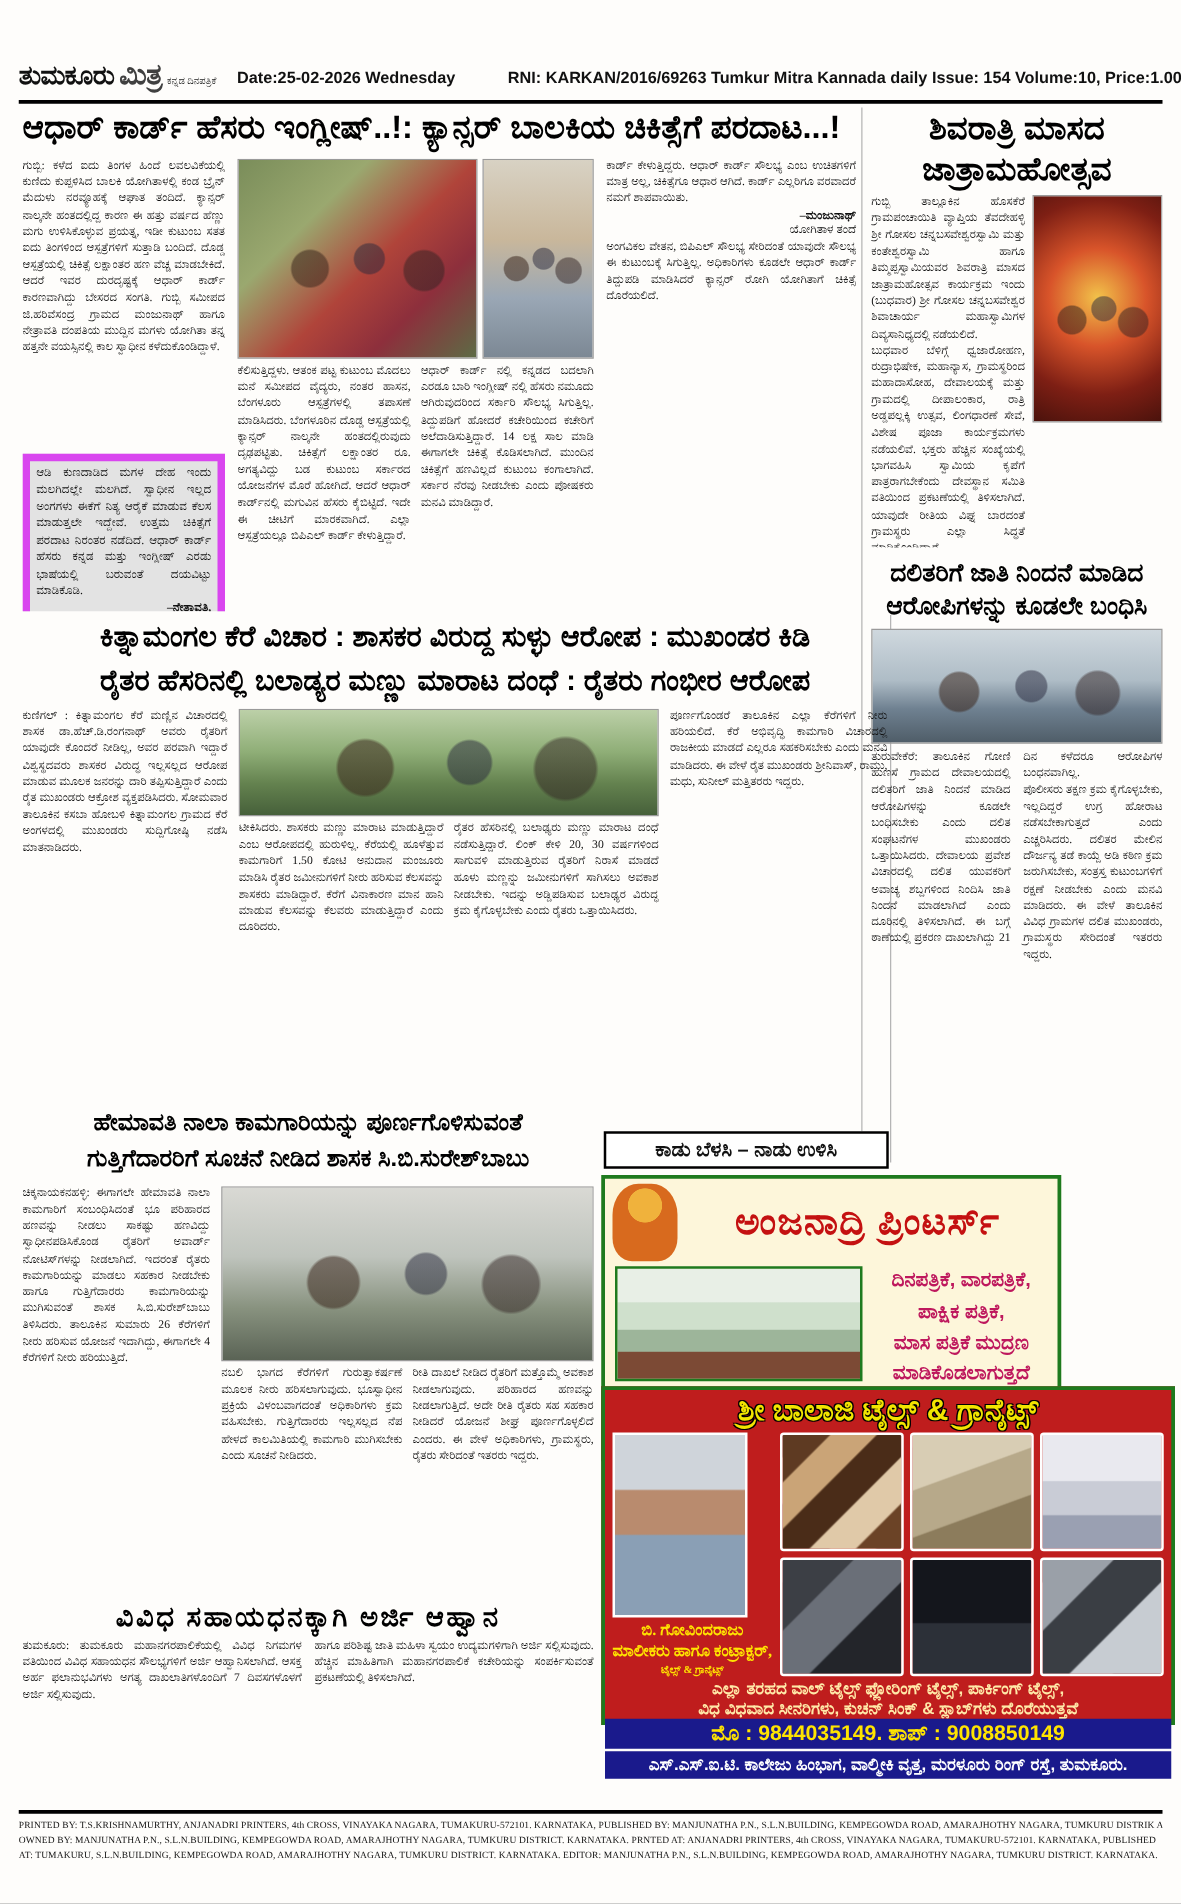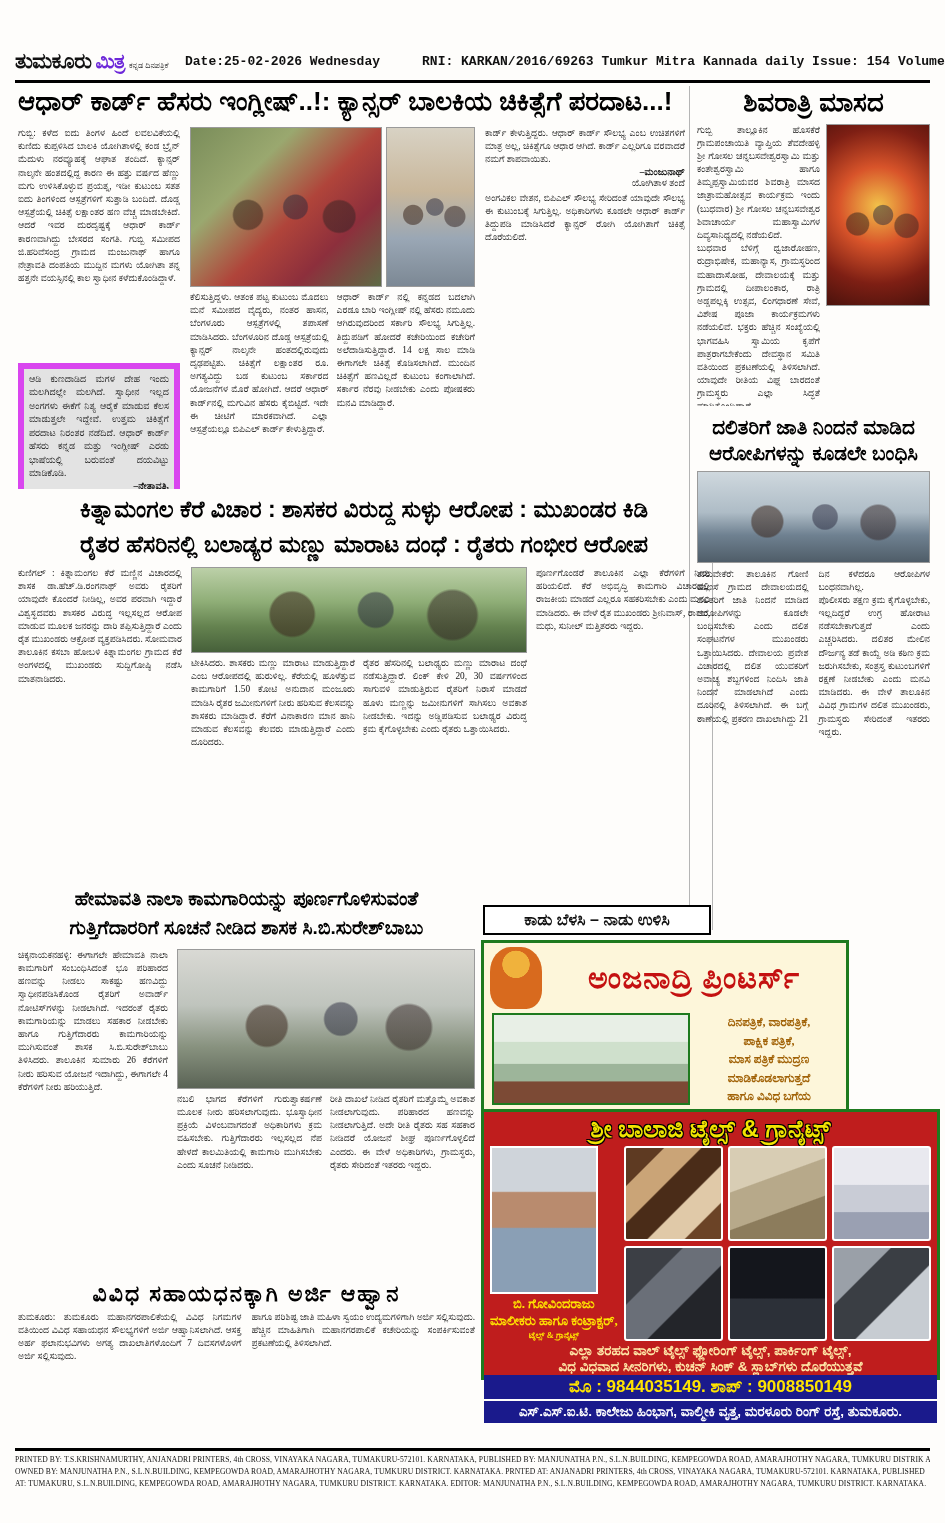--- a/index.html
+++ b/index.html
@@ -6,23 +6,23 @@
   html,body { background:#888; }
   #page {
     position:relative; width:945px; height:1523px; margin:0 auto;
     background:#fefdfb; color:#111; overflow:hidden;
     font-family:"Liberation Serif", serif;
   }
   .abs { position:absolute; }
   
   .masthead { top:44px; left:15px; width:915px; height:34px; display:flex; align-items:center; gap:14px; }
   .logo-black { font-family:"Liberation Sans",sans-serif; font-weight:bold; font-size:21px; letter-spacing:-0.5px; }
-  .logo-red   { font-family:Liberation Serif, serif; font-weight:bold; font-size:20px; color:#6d28d9; letter-spacing:-0.5px; }
+  .logo-red   { font-family:Liberation Mono, monospace; font-weight:bold; font-size:23px; color:#404040; letter-spacing:-0.5px; }
   .logo-tag   { font-size:8px; width:42px; line-height:1.1; color:#222; }
-  .mast-info  { font-family:Liberation Mono, monospace; font-weight:bold; font-size:13px; white-space:nowrap; }
+  .mast-info  { font-family:Liberation Sans, sans-serif; font-weight:bold; font-size:13px; white-space:nowrap; }
   .mast-rule  { top:80px; left:15px; width:915px; height:3px; background:#000; }
   
   .headline { font-family:"Liberation Sans",sans-serif; font-weight:bold; color:#000; }
   .body-txt { font-size:9.3px; line-height:1.42; text-align:justify; overflow:hidden; }
   .sign { text-align:right; font-weight:bold; font-size:9.5px; }
   .vrule { width:1px; background:#b5b5b5; }
   
   .ph { position:relative; overflow:hidden; border:1px solid #9a9a9a; }
   .ph-mother   { background:linear-gradient(135deg,#7a8d5a 0%,#9aa86f 30%,#b0443a 55%,#8d2f3c 75%,#5d6b45 100%); }
   .ph-girl     { background:linear-gradient(180deg,#d8d2c4 0%,#c9b79b 40%,#9aa7b5 70%,#7c8894 100%); }
@@ -47,21 +47,21 @@
           font-family:"Liberation Sans",sans-serif; font-weight:bold; font-size:16px; }
   
   .ad1 { border:3px solid #1e7a1e; background:#fdf6da; display:flex; flex-direction:column; }
   .ad1-head { display:flex; align-items:center; padding:4px 8px 0 6px; gap:8px; }
   .hanuman { width:52px; height:62px; background:radial-gradient(circle at 50% 28%, #f0b23c 0 26%, #d86a1e 27% 100%); border-radius:40% 40% 30% 30%; flex:none; }
   .ad1-title { flex:1; text-align:center; font-family:"Liberation Sans",sans-serif; font-weight:bold; font-size:30px; color:#c41111; letter-spacing:1px; }
   .ad1-main { flex:1; display:flex; padding:4px 8px; gap:10px; }
   .ad1-left { width:198px; display:flex; flex-direction:column; gap:5px; }
   .shop-photo { height:92px; border:2px solid #1e7a1e; background:linear-gradient(180deg,#e8efe6 0 30%,#cfe0cc 31% 55%,#9db59a 56% 75%,#7c4a35 76% 100%); }
   .ad1-addr { background:#1e7a1e; color:#ffe98a; font-weight:bold; font-size:12.5px; text-align:center; padding:4px 2px; line-height:1.45; border-radius:4px; }
-  .ad1-lines { flex:1; text-align:center; color:#a16207; font-weight:bold; font-size:12px; line-height:1.55; font-family:Liberation Serif, serif; }
+  .ad1-lines { flex:1; text-align:center; color:#be185d; font-weight:bold; font-size:16px; line-height:1.55; font-family:Liberation Sans, sans-serif; }
   .ad1-contact { background:#1e7a1e; color:#fdf3b0; font-weight:bold; font-size:18px; text-align:center; padding:3px 0; font-family:"Liberation Sans",sans-serif; }
   
   .ad2 { border:3px solid #1e7a1e; background:#bf1d1d; display:flex; flex-direction:column; }
   .ad2-title { text-align:center; font-family:"Liberation Sans",sans-serif; font-weight:bold; font-size:24px; color:#f2e400;
                text-shadow:1px 1px 0 #000,-1px 1px 0 #000,1px -1px 0 #000,-1px -1px 0 #000; padding:3px 0 1px; }
   .ad2-main { display:flex; gap:6px; padding:2px 6px; }
   .man-photo { width:108px; height:148px; border:2px solid #fff; background:linear-gradient(180deg,#cfd4da 0 30%,#b98b6e 31% 55%,#8a9fb5 56% 100%); flex:none; }
   .tiles-grid { flex:1; display:grid; grid-template-columns:repeat(3,1fr); grid-template-rows:1fr 1fr; gap:5px; }
   .tile { border:2px solid #fff; border-radius:3px; }
   .t1 { background:linear-gradient(135deg,#5e3a22 0 20%,#caa477 21% 40%,#4a2c18 41% 60%,#e0c9a8 61% 80%,#6b4326 81% 100%); }
@@ -123,20 +123,21 @@
         <div class="body-txt" style="margin-top:3px; height:200px;">ಅಂಗವಿಕಲ ವೇತನ, ಬಿಪಿಎಲ್ ಸೌಲಭ್ಯ ಸೇರಿದಂತೆ ಯಾವುದೇ ಸೌಲಭ್ಯ ಈ ಕುಟುಂಬಕ್ಕೆ ಸಿಗುತ್ತಿಲ್ಲ. ಅಧಿಕಾರಿಗಳು ಕೂಡಲೇ ಆಧಾರ್ ಕಾರ್ಡ್ ತಿದ್ದುಪಡಿ ಮಾಡಿಸಿದರೆ ಕ್ಯಾನ್ಸರ್ ರೋಗಿ ಯೋಗಿತಾಗೆ ಚಿಕಿತ್ಸೆ ದೊರೆಯಲಿದೆ.</div>
       </div>
     </div>
   </div>
 
   <div class="abs vrule" style="left:689px; top:86px; height:844px;"></div>
   <div class="abs vrule" style="left:712px; top:492px; height:438px;"></div>
 
   <div class="abs" style="top:86px; left:697px; width:233px;">
     <div class="headline shiv-headline">ಶಿವರಾತ್ರಿ ಮಾಸದ</div>
+    <div class="headline shiv-headline">ಜಾತ್ರಾಮಹೋತ್ಸವ</div>
     <div style="margin-top:5px; overflow:hidden; height:282px;">
       <div class="ph ph-deity" style="float:right; width:104px; height:182px; margin:0 0 4px 6px;"></div>
       <div class="body-txt">ಗುಬ್ಬಿ ತಾಲ್ಲೂಕಿನ ಹೊಸಕೆರೆ ಗ್ರಾಮಪಂಚಾಯಿತಿ ವ್ಯಾಪ್ತಿಯ ತೆವದೇಹಳ್ಳಿ ಶ್ರೀ ಗೋಸಲ ಚನ್ನಬಸವೇಶ್ವರಸ್ವಾಮಿ ಮತ್ತು ಕಂತೇಶ್ವರಸ್ವಾಮಿ ಹಾಗೂ ತಿಮ್ಮಪ್ಪಸ್ವಾಮಿಯವರ ಶಿವರಾತ್ರಿ ಮಾಸದ ಜಾತ್ರಾಮಹೋತ್ಸವ ಕಾರ್ಯಕ್ರಮ ಇಂದು (ಬುಧವಾರ) ಶ್ರೀ ಗೋಸಲ ಚನ್ನಬಸವೇಶ್ವರ ಶಿವಾಚಾರ್ಯ ಮಹಾಸ್ವಾಮಿಗಳ ದಿವ್ಯಸಾನಿಧ್ಯದಲ್ಲಿ ನಡೆಯಲಿದೆ.</div>
       <div class="body-txt">ಬುಧವಾರ ಬೆಳಿಗ್ಗೆ ಧ್ವಜಾರೋಹಣ, ರುದ್ರಾಭಿಷೇಕ, ಮಹಾನ್ಯಾಸ, ಗ್ರಾಮಸ್ಥರಿಂದ ಮಹಾದಾಸೋಹ, ದೇವಾಲಯಕ್ಕೆ ಮತ್ತು ಗ್ರಾಮದಲ್ಲಿ ದೀಪಾಲಂಕಾರ, ರಾತ್ರಿ ಅಡ್ಡಪಲ್ಲಕ್ಕಿ ಉತ್ಸವ, ಲಿಂಗಧಾರಣೆ ಸೇವೆ, ವಿಶೇಷ ಪೂಜಾ ಕಾರ್ಯಕ್ರಮಗಳು ನಡೆಯಲಿವೆ. ಭಕ್ತರು ಹೆಚ್ಚಿನ ಸಂಖ್ಯೆಯಲ್ಲಿ ಭಾಗವಹಿಸಿ ಸ್ವಾಮಿಯ ಕೃಪೆಗೆ ಪಾತ್ರರಾಗಬೇಕೆಂದು ದೇವಸ್ಥಾನ ಸಮಿತಿ ವತಿಯಿಂದ ಪ್ರಕಟಣೆಯಲ್ಲಿ ತಿಳಿಸಲಾಗಿದೆ. ಯಾವುದೇ ರೀತಿಯ ವಿಘ್ನ ಬಾರದಂತೆ ಗ್ರಾಮಸ್ಥರು ಎಲ್ಲಾ ಸಿದ್ಧತೆ ಮಾಡಿಕೊಂಡಿದ್ದಾರೆ.</div>
     </div>
     <div style="margin-top:8px;">
       <div class="headline dalit-headline">ದಲಿತರಿಗೆ ಜಾತಿ ನಿಂದನೆ ಮಾಡಿದ</div>
       <div class="headline dalit-headline">ಆರೋಪಿಗಳನ್ನು ಕೂಡಲೇ ಬಂಧಿಸಿ</div>
       <div class="ph ph-meeting" style="width:100%; height:92px; margin-top:5px;"></div>
       <div class="two-col body-txt" style="margin-top:5px; height:328px;">

